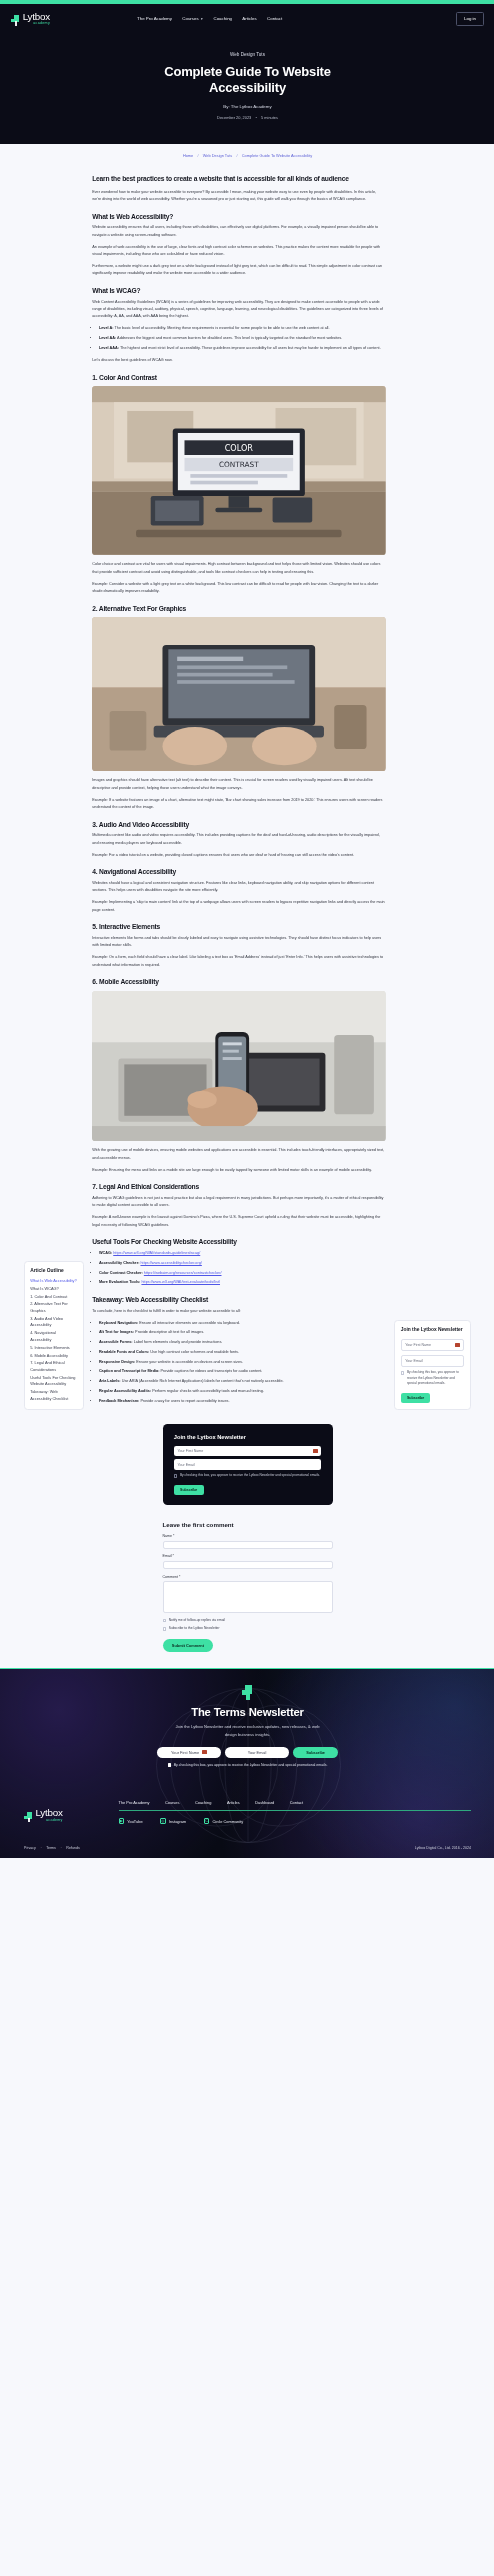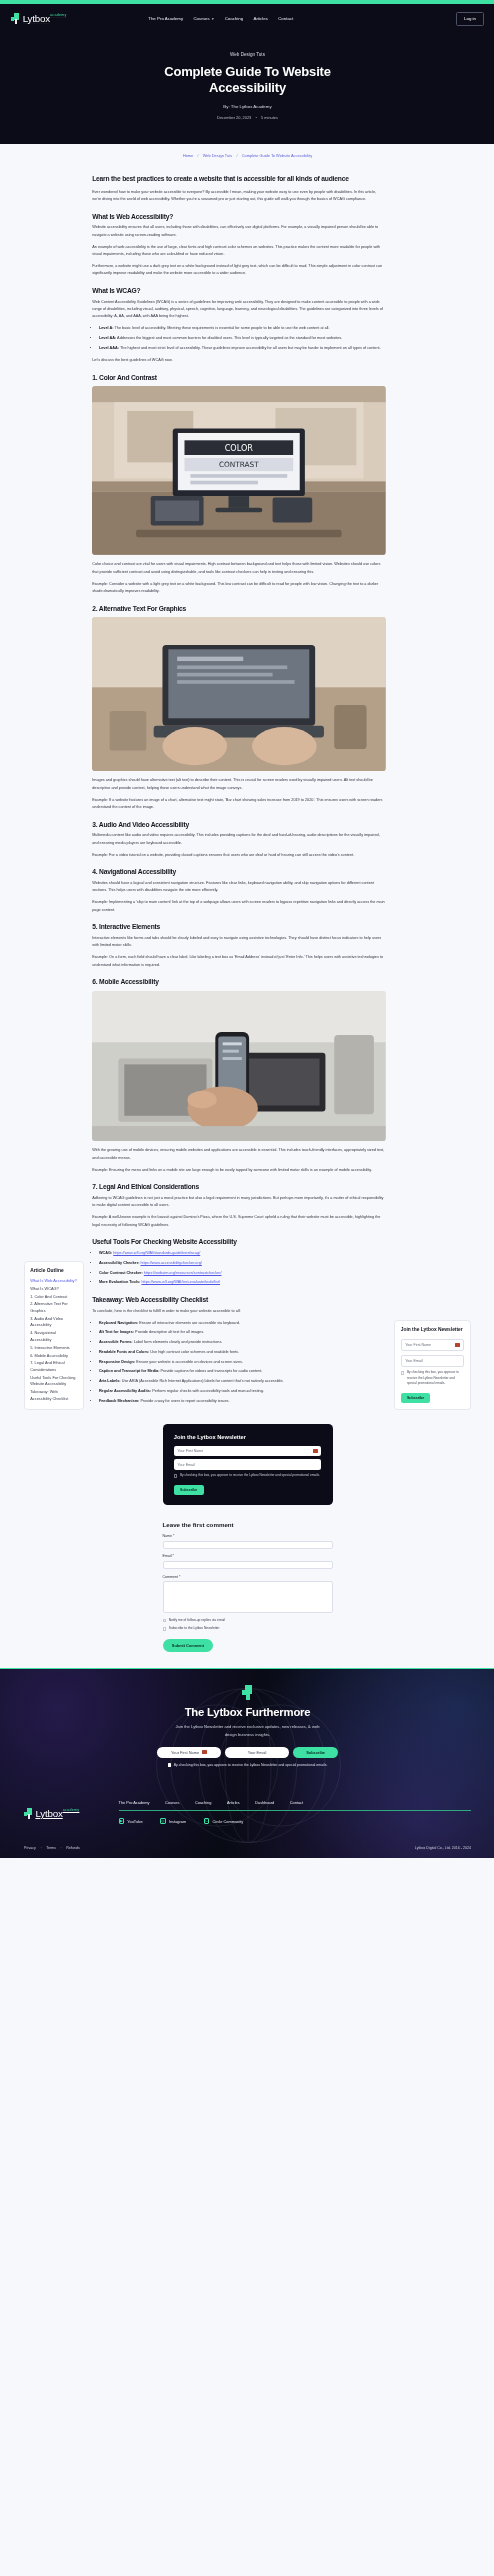--- a/index.html
+++ b/index.html
@@ -22,21 +22,21 @@
     padding: 0 11.3px;
   }
   .logo { display: flex; align-items: flex-end; gap: 2.6px; }
   .logo-mark { width: 8.8px; height: 10.3px; position: relative; }
   .logo-mark i {
     position: absolute; display:block; background: #3ee0a4;
   }
   .logo-mark i.a { left:0; top:3.6px; width:3.1px; height:3.6px; }
   .logo-mark i.b { left:2.6px; top:0; width:5.2px; height:6.7px; }
   .logo-mark i.c { left:3.6px; top:5.7px; width:2.6px; height:4.6px; background:#ffffff; opacity:.92;}
-  .logo-text { display:flex; flex-direction:row; line-height:1;text-decoration:underline;}
+  .logo-text { display:flex; flex-direction:column; line-height:1;}
   .logo-word { color:#fff; font-size:9.8px; font-weight:400; letter-spacing:-0.2px; }
   .logo-sub { color:#3ee0a4; font-size:3.6px; letter-spacing:0.3px; text-align:right; margin-top:0.5px;}
   .main-nav { display:flex; gap:10.3px; margin-left:auto; margin-right:auto; align-items:center;}
   .main-nav a { color:#eceef5; font-size:4.4px; text-decoration:none; white-space:nowrap; }
   .caret { font-size:3.1px; margin-left:1.5px; color:#cfd3e0;}
   .login-btn {
     margin-left:auto; border:0.5px solid #4c5168; color:#fff; background:transparent;
     font-size:4.4px; padding:3.6px 6.7px; border-radius:1.5px; cursor:pointer;
     font-family:inherit;
   }
@@ -457,21 +457,21 @@
       <ellipse cx="272" cy="150" rx="118" ry="118"></ellipse>
     </g>
   </svg>
 
   <div class="nl-hero">
     <div class="nl-mark">
         <i class="a"></i>
         <i class="b"></i>
         <i class="c"></i>
       </div>
-    <div class="nl-title">The Lytbox Furthermore</div>
+    <div class="nl-title">The Terms Newsletter</div>
     <div class="nl-sub">Join the Lytbox Newsletter and receive exclusive updates, new releases, &amp; web design buisness insights.</div>
     <div class="nl-form">
       <div class="nl-pill">
         <span>Your First Name</span>
         <span class="flag"></span>
       </div>
       <div class="nl-pill">
         <span>Your Email</span>
       </div>
       <button class="nl-sub-btn">Subscribe</button>

